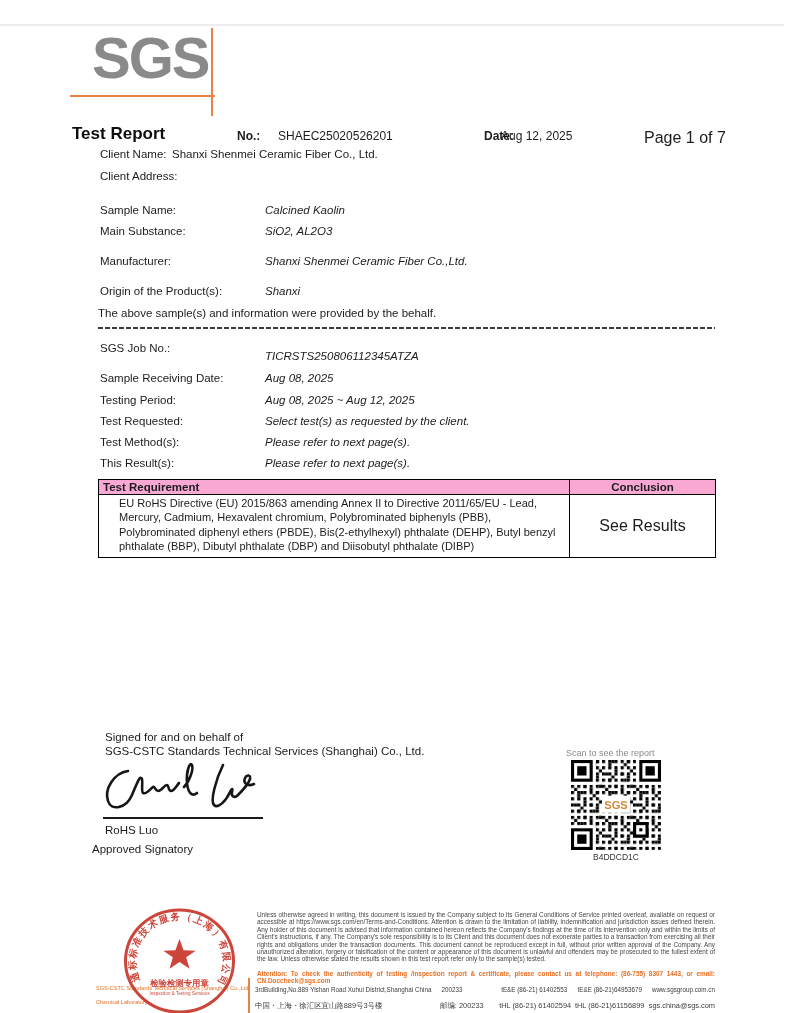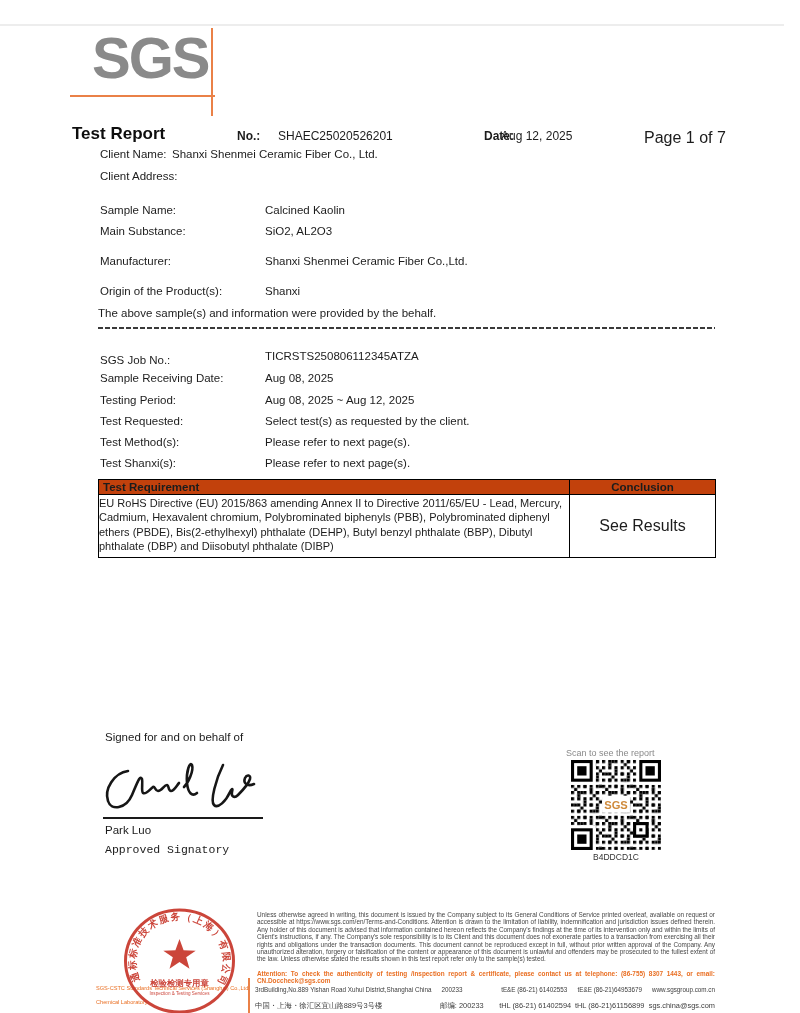--- a/index.html
+++ b/index.html
@@ -16,42 +16,42 @@
   
   .rpt-title{left:72px;top:100px;font-size:17px;font-weight:bold;color:#0d0d0d;text-align:right;}
   .no-lbl{left:237px;top:105px;font-size:12px;font-weight:bold;}
   .no-val{left:278px;top:105px;font-size:12px;}
   .date-lbl{left:455px;top:105px;font-size:12px;font-weight:bold;padding-left:29px;}
   .date-val{left:501px;top:105px;font-size:12px;}
   .page-ind{left:644px;top:105px;font-size:16px;}
 
   .f11{font-size:11.5px;}
   .lblcol{left:100px;}
-  .valcol{left:265px;}
+  .valcol{left:265px;font-style:italic;}
   .cvalcol{left:172px;}
 
   .sep{left:98px;top:303px;width:617px;height:2px;
        background:repeating-linear-gradient(90deg,#3a3a3a 0 5px,transparent 5px 7px);}
 
   
   .req-table{left:98px;top:455px;width:618px;border-collapse:collapse;}
   .req-table th,.req-table td{border:1.5px solid #000;}
-  .req-table th{background:#c2410c;font-size:11.5px;font-weight:bold;padding:1px 4px;}
+  .req-table th{background:#f9a8d4;font-size:11.5px;font-weight:bold;padding:1px 4px;}
   .th-req{text-align:left;width:462px;}
   .th-con{text-align:center;}
-  .td-req{font-size:11px;line-height:14.4px;padding:1px 4px 3px 0;vertical-align:top;}
+  .td-req{font-size:11px;line-height:14.4px;padding:1px 4px 3px 20px;vertical-align:top;}
   .td-con{font-size:16px;text-align:center;vertical-align:middle;}
 
   
   .sig-l1{left:105px;top:707px;font-size:11.5px;}
   .sig-l2{left:105px;top:721px;font-size:11.5px;}
   .sig-svg{left:98px;top:733px;}
   .sig-underline{left:103px;top:793px;width:160px;height:2px;background:#1a1a1a;}
   .sig-name{left:105px;top:800px;font-size:11.5px;}
-  .sig-role{left:105px;top:819px;font-size:11.5px;font-family:Liberation Mono, monospace;}
+  .sig-role{left:92px;top:819px;font-size:11.5px;}
 
   
   .qr-caption{left:566px;top:724px;font-size:9px;color:#8a8a8a;}
   .qr-svg{left:571px;top:736px;}
   .qr-label{left:571px;top:828px;width:90px;text-align:center;font-size:8.5px;color:#333;}
 
   
   .legal{left:257px;top:887px;width:458px;font-size:6.4px;line-height:7.4px;
          color:#474747;text-align:justify;}
   .attention{left:257px;top:946px;width:458px;font-size:6.4px;line-height:7.4px;
@@ -96,56 +96,57 @@
   <div class="abs f11 valcol" style="top:180px">Calcined Kaolin</div>
   <div class="abs f11 lblcol" style="top:201px">Main Substance:</div>
   <div class="abs f11 valcol" style="top:201px">SiO2, AL2O3</div>
   <div class="abs f11 lblcol" style="top:231px">Manufacturer:</div>
   <div class="abs f11 valcol" style="top:231px">Shanxi Shenmei Ceramic Fiber Co.,Ltd.</div>
   <div class="abs f11 lblcol" style="top:261px">Origin of the Product(s):</div>
   <div class="abs f11 valcol" style="top:261px">Shanxi</div>
   <div class="abs f11" style="left:98px;top:283px">The above sample(s) and information were provided by the behalf.</div>
   <div class="abs sep"></div>
 
-  <div class="abs f11 lblcol" style="top:330px">SGS Job No.:</div>
+  <div class="abs f11 lblcol" style="top:318px">SGS Job No.:</div>
   <div class="abs f11 valcol" style="top:326px">TICRSTS250806112345ATZA</div>
   <div class="abs f11 lblcol" style="top:348px">Sample Receiving Date:</div>
   <div class="abs f11 valcol" style="top:348px">Aug 08, 2025</div>
   <div class="abs f11 lblcol" style="top:370px">Testing Period:</div>
   <div class="abs f11 valcol" style="top:370px">Aug 08, 2025 ~ Aug 12, 2025</div>
   <div class="abs f11 lblcol" style="top:391px">Test Requested:</div>
   <div class="abs f11 valcol" style="top:391px">Select test(s) as requested by the client.</div>
   <div class="abs f11 lblcol" style="top:412px">Test Method(s):</div>
   <div class="abs f11 valcol" style="top:412px">Please refer to next page(s).</div>
-  <div class="abs f11 lblcol" style="top:433px">Test Shanxi(s):</div>
+  <div class="abs f11 lblcol" style="top:433px">This Result(s):</div>
   <div class="abs f11 valcol" style="top:433px">Please refer to next page(s).</div>
 
   <table class="abs req-table">
     <tbody>
         <tr>
       <th class="th-req">Test Requirement</th>
       <th class="th-con">Conclusion</th>
     </tr>
     <tr>
       <td class="td-req">EU RoHS Directive (EU) 2015/863 amending Annex II to Directive 2011/65/EU - Lead, Mercury, Cadmium, Hexavalent chromium, Polybrominated biphenyls (PBB), Polybrominated diphenyl ethers (PBDE), Bis(2-ethylhexyl) phthalate (DEHP), Butyl benzyl phthalate (BBP), Dibutyl phthalate (DBP) and Diisobutyl phthalate (DIBP)</td>
       <td class="td-con">See Results</td>
     </tr>
   </tbody>
     </table>
 
   <div class="abs sig-l1">Signed for and on behalf of</div>
+  <div class="abs sig-l2">SGS-CSTC Standards Technical Services (Shanghai) Co., Ltd.</div>
   <svg class="abs sig-svg" width="175" height="58" viewBox="0 0 175 58">
     <g fill="none" stroke="#161616" stroke-width="2.6" stroke-linecap="round">
       <path d="M30,14 C16,16 6,32 10,44 C13,54 28,52 34,38 C40,24 42,18 44,22 C45,26 43,34 45,36 C48,38 52,32 55,30 C57,29 57,34 60,34 C64,34 66,28 69,28 C71,28 70,34 73,34 C76,34 79,28 81,26"></path>
       <path d="M86,30 C90,26 96,14 94,8 C92,4 88,14 89,26 C90,36 94,40 99,36"></path>
       <path d="M125,8 C118,22 112,44 116,48 C120,52 128,44 132,35 C134,31 135,31 134,35 C133,39 136,42 140,38 C144,34 150,28 152,22 C153,18 149,17 147,21 C145,26 149,30 156,27"></path>
     </g>
   </svg>
   <div class="abs sig-underline"></div>
-  <div class="abs f11 sig-name">Park Luo</div>
+  <div class="abs f11 sig-name">RoHS Luo</div>
   <div class="abs f11 sig-role">Approved Signatory</div>
 
   <div class="abs qr-caption">Scan to see the report</div>
   <svg class="abs qr-svg" width="90" height="90" viewBox="0 0 29 29">
     <defs>
       <pattern id="pA" width="2" height="2" patternUnits="userSpaceOnUse">
           <rect width="1" height="1" fill="#000"></rect>
         </pattern>
       <pattern id="pB" width="5" height="5" patternUnits="userSpaceOnUse" fill="#000">
         <rect x="2" y="1" width="1" height="1"></rect>

